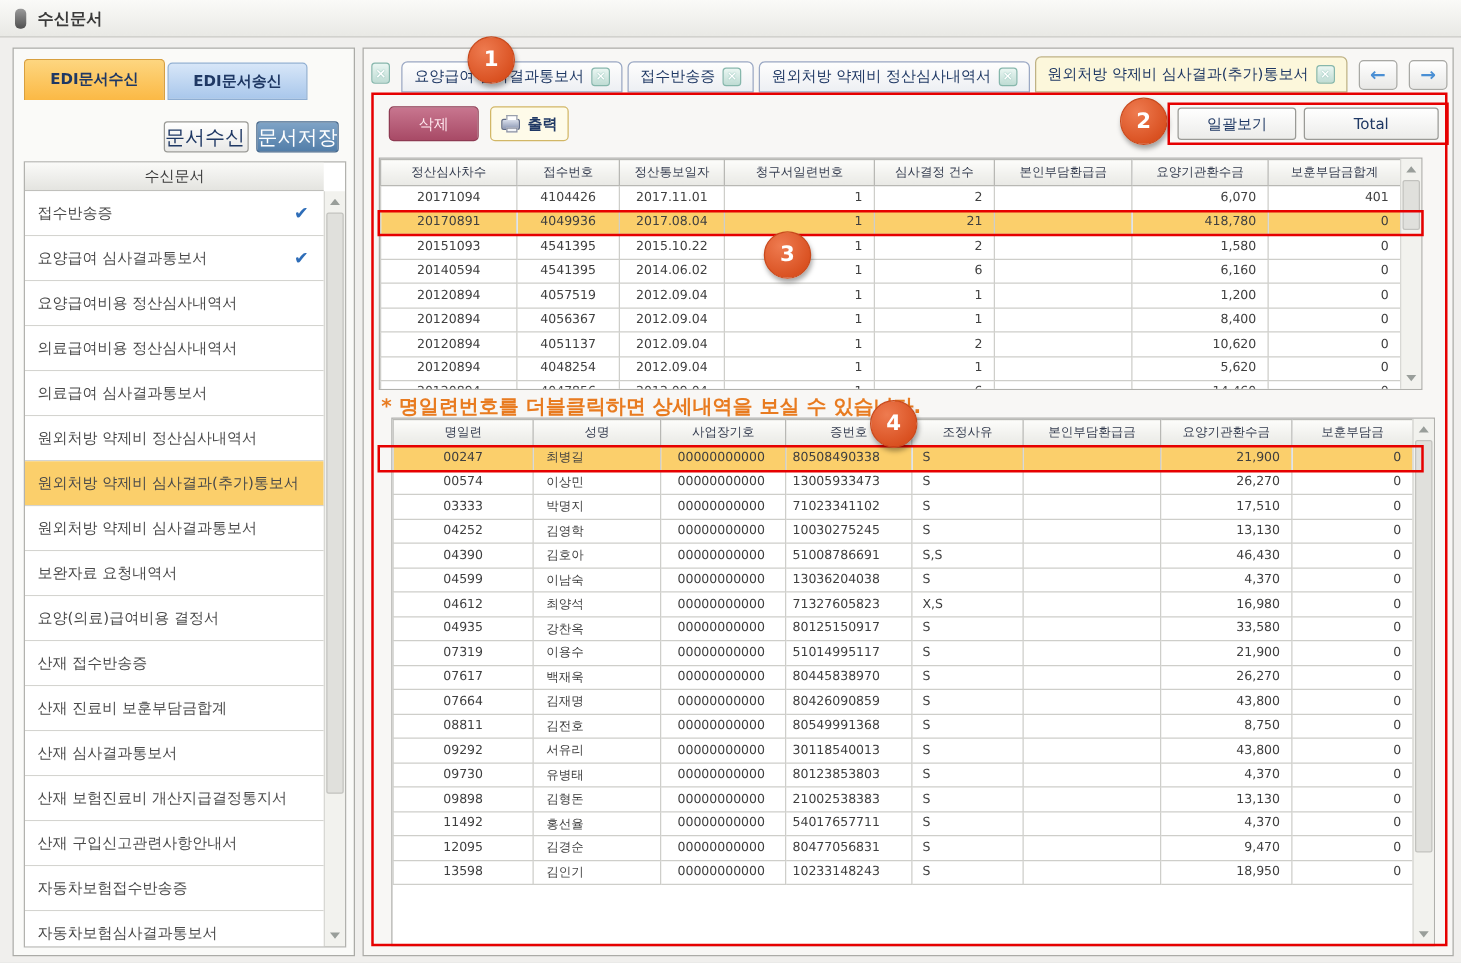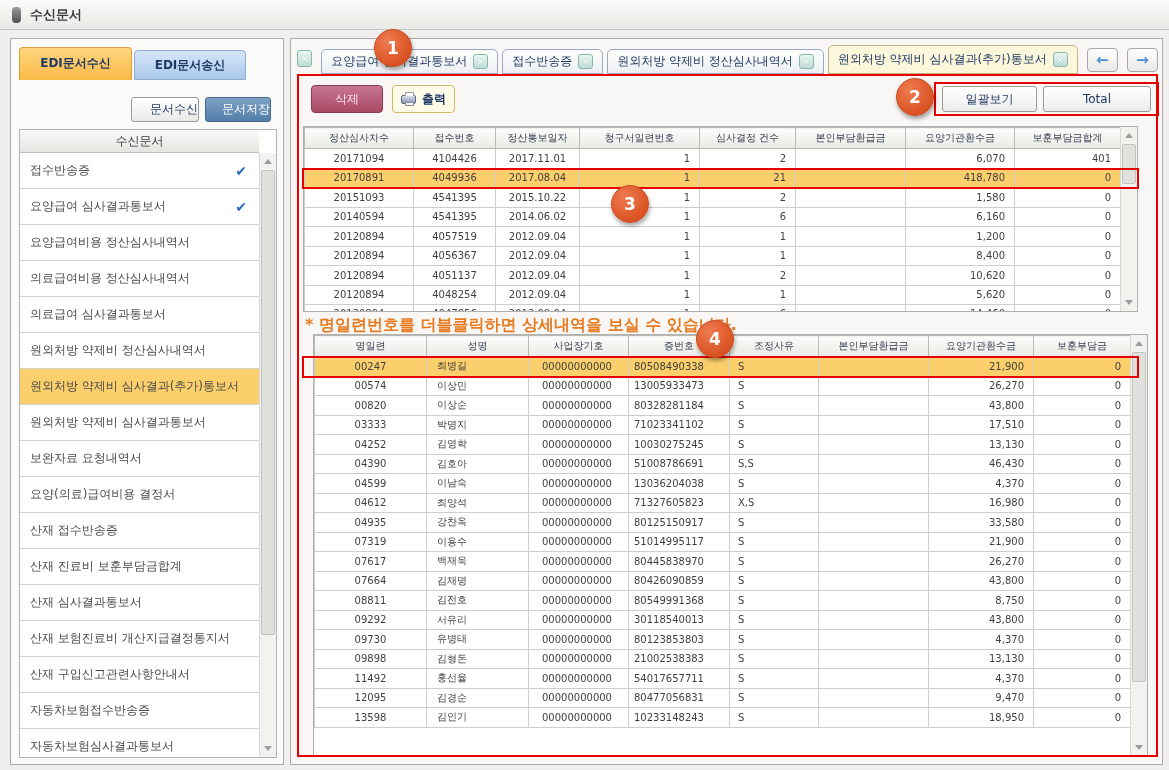--- a/index.html
+++ b/index.html
@@ -19,22 +19,22 @@
   #sidebar{left:10px;top:38px;width:274px;height:727px;}
   #main{left:290px;top:38px;width:873px;height:727px;background:#F8F7F5;}
 
   
   .side-tab{position:absolute;text-align:center;font-size:12px;font-weight:bold;color:#1F3864;
             border-radius:4px 4px 0 0;cursor:default;}
   .side-tab.recv{left:8px;top:8px;width:113px;height:33px;line-height:31px;z-index:2;
             background:linear-gradient(180deg,#FDD680,#FBB945);border:1px solid #D8A040;border-bottom:none;}
   .side-tab.send{left:123px;top:11px;width:112px;height:30px;line-height:28px;
             background:linear-gradient(180deg,#D7E6F8,#A9C7EB);border:1px solid #8FAED2;}
-  .side-btn{position:absolute;top:58px;height:25px;line-height:23px;text-align:right;
-            font-size:12px;border-radius:3px;}
+  .side-btn{position:absolute;top:58px;height:25px;line-height:23px;text-align:left;
+            font-size:16px;border-radius:3px;}
   .btn-receive{left:120px;width:68px;background:linear-gradient(180deg,#FFFFFF,#E9E9E7);
             border:1px solid #9A9A96;color:#1F3864;}
   .btn-save{left:194px;width:66px;background:linear-gradient(180deg,#7FA3C6,#527EA9);
             border:1px solid #46688C;color:#FFFFFF;}
   .doc-list{position:absolute;left:8px;top:90px;width:258px;height:629px;background:#FFFFFF;
             border:1px solid #B2B2AE;overflow:hidden;}
   .doc-header{width:239px;height:23px;line-height:23px;text-align:center;font-size:12px;color:#3A3A3A;
             background:linear-gradient(180deg,#FAFAF8,#E4E4E0);border-bottom:1px solid #C0C0BC;}
   .doc-item{width:239px;height:36px;display:flex;align-items:center;padding:0 10px;position:relative;
             border-bottom:1px solid #D4D4D0;background:#FFFFFF;color:#4A4A4A;white-space:nowrap;overflow:hidden;}
@@ -458,30 +458,20 @@
               <td>00574</td>
               <td>이상민</td>
               <td>00000000000</td>
               <td>13005933473</td>
               <td>S</td>
               <td></td>
               <td>26,270</td>
               <td>0</td>
             </tr>
 
-            <tr>
-              <td>00820</td>
-              <td>이상순</td>
-              <td>00000000000</td>
-              <td>80328281184</td>
-              <td>S</td>
-              <td></td>
-              <td>43,800</td>
-              <td>0</td>
-            </tr>
 
             <tr>
               <td>03333</td>
               <td>박명지</td>
               <td>00000000000</td>
               <td>71023341102</td>
               <td>S</td>
               <td></td>
               <td>17,510</td>
               <td>0</td>

